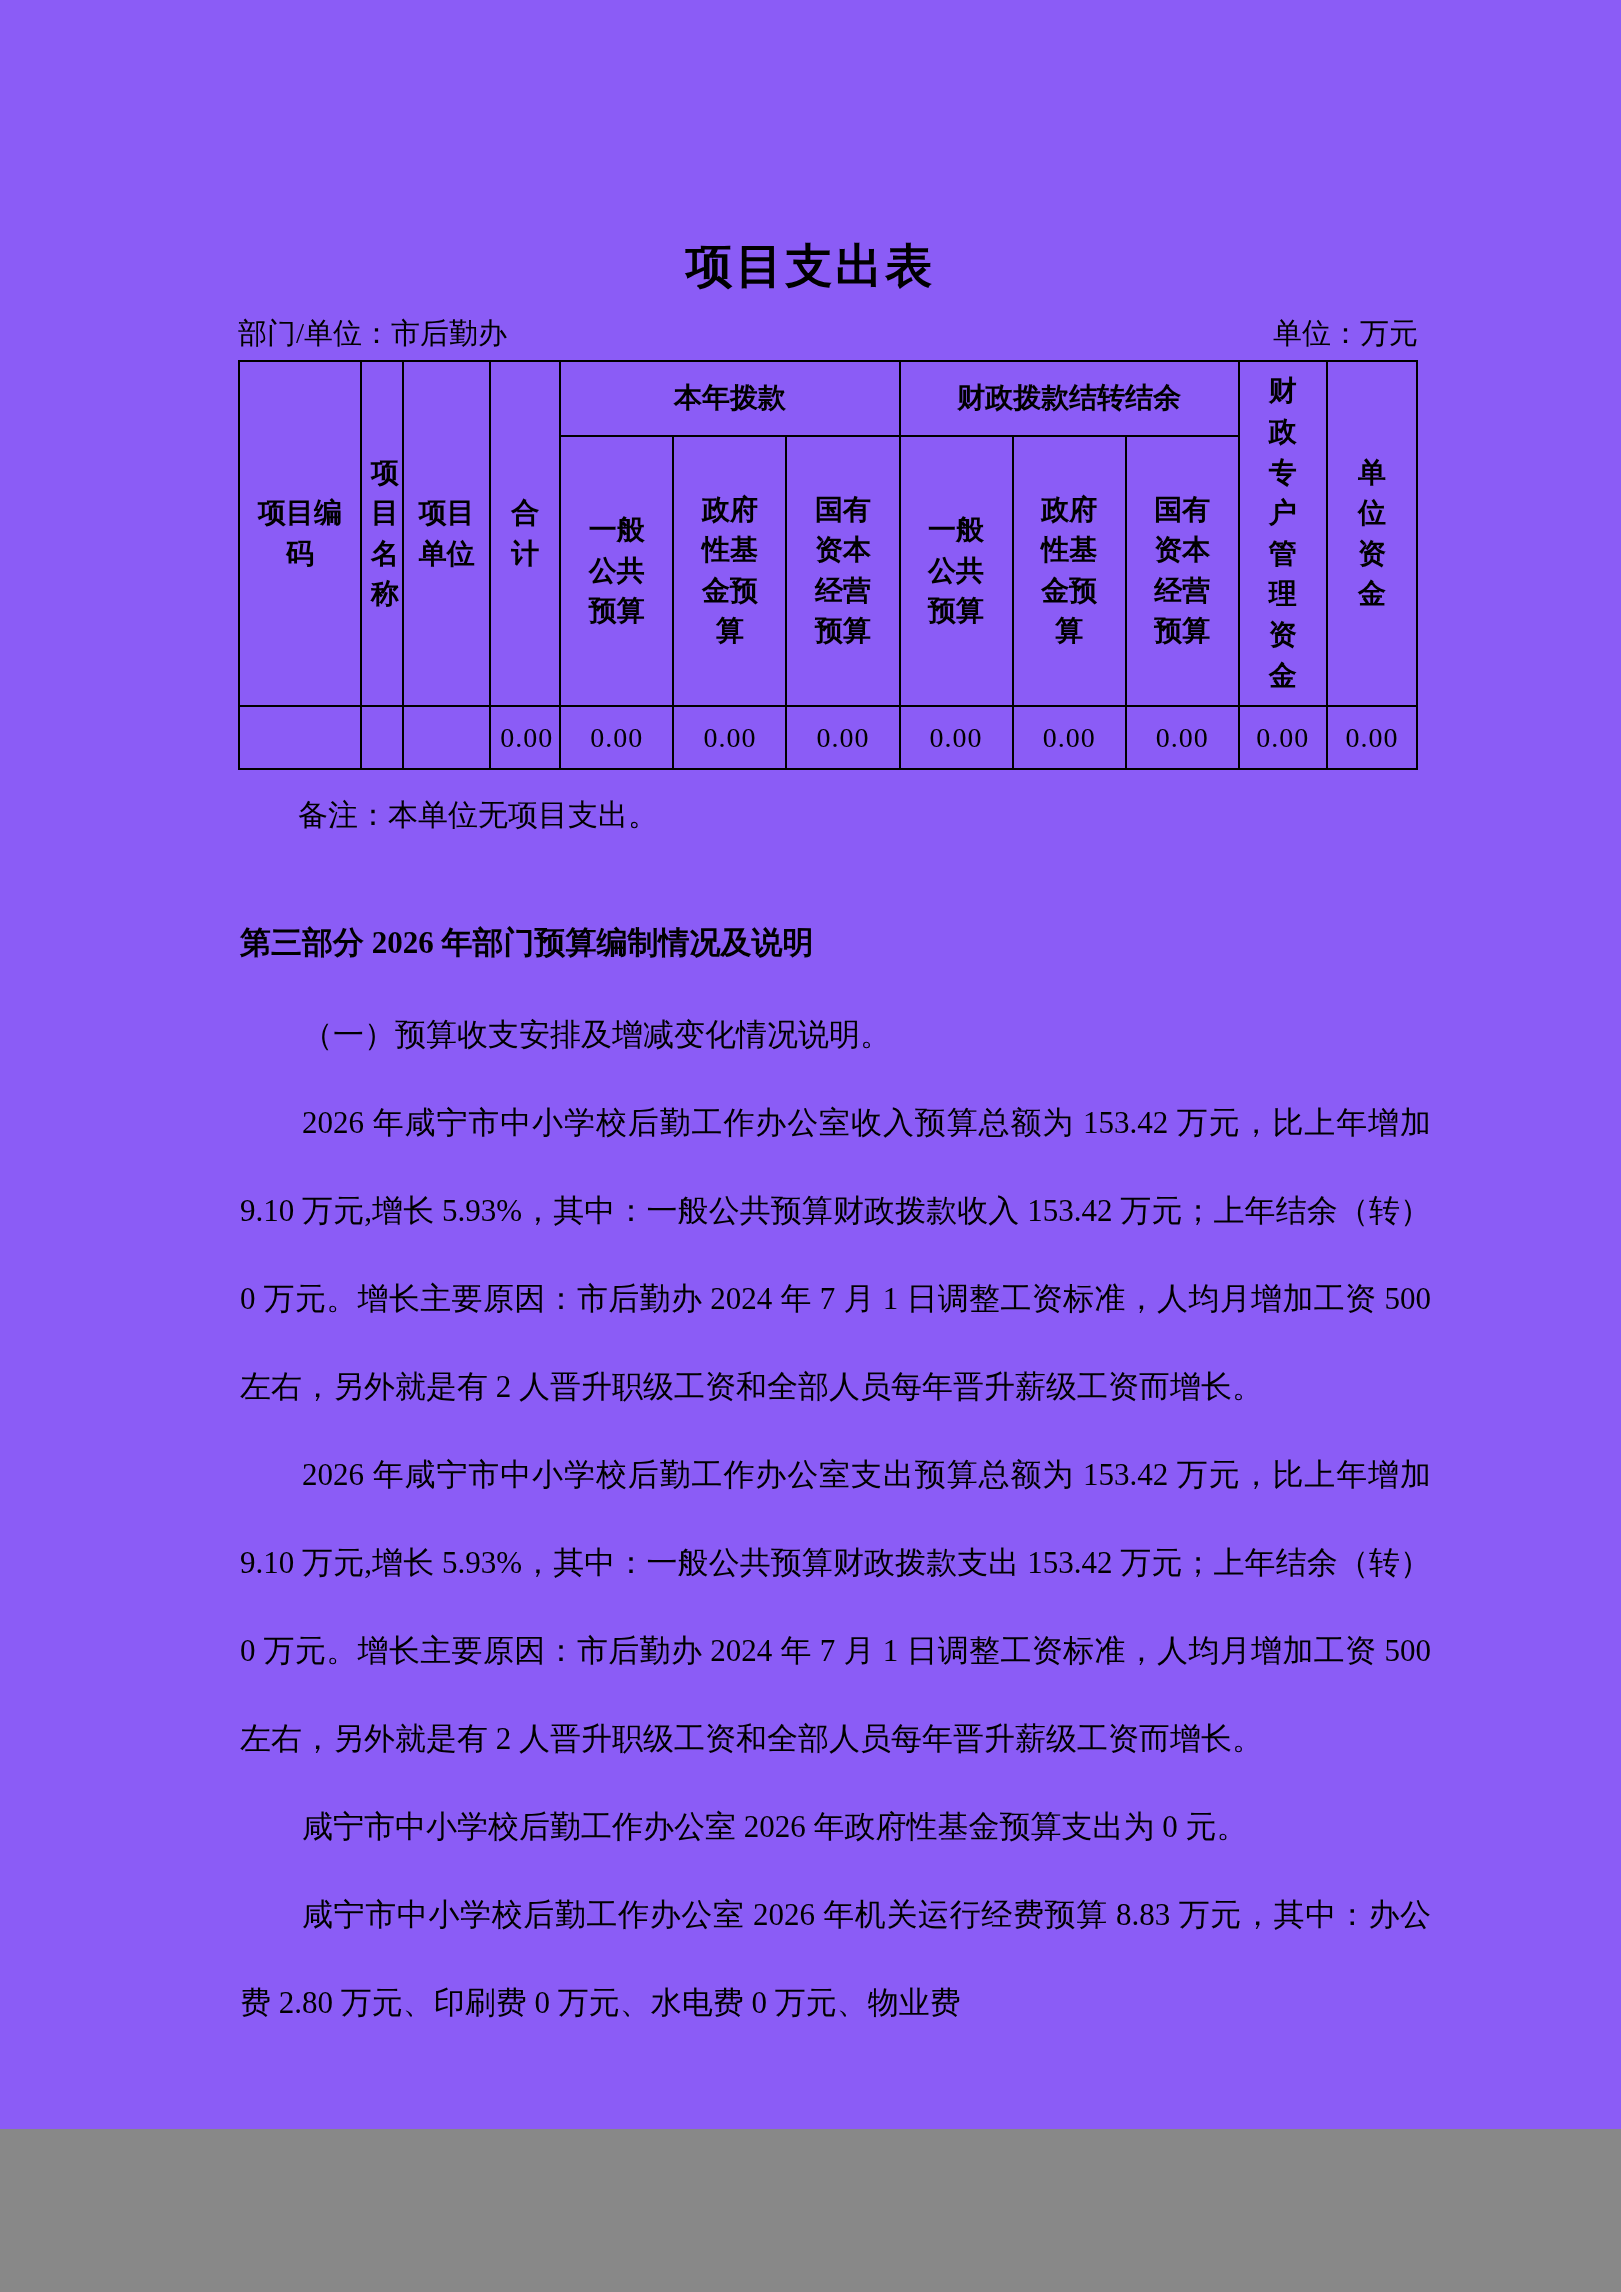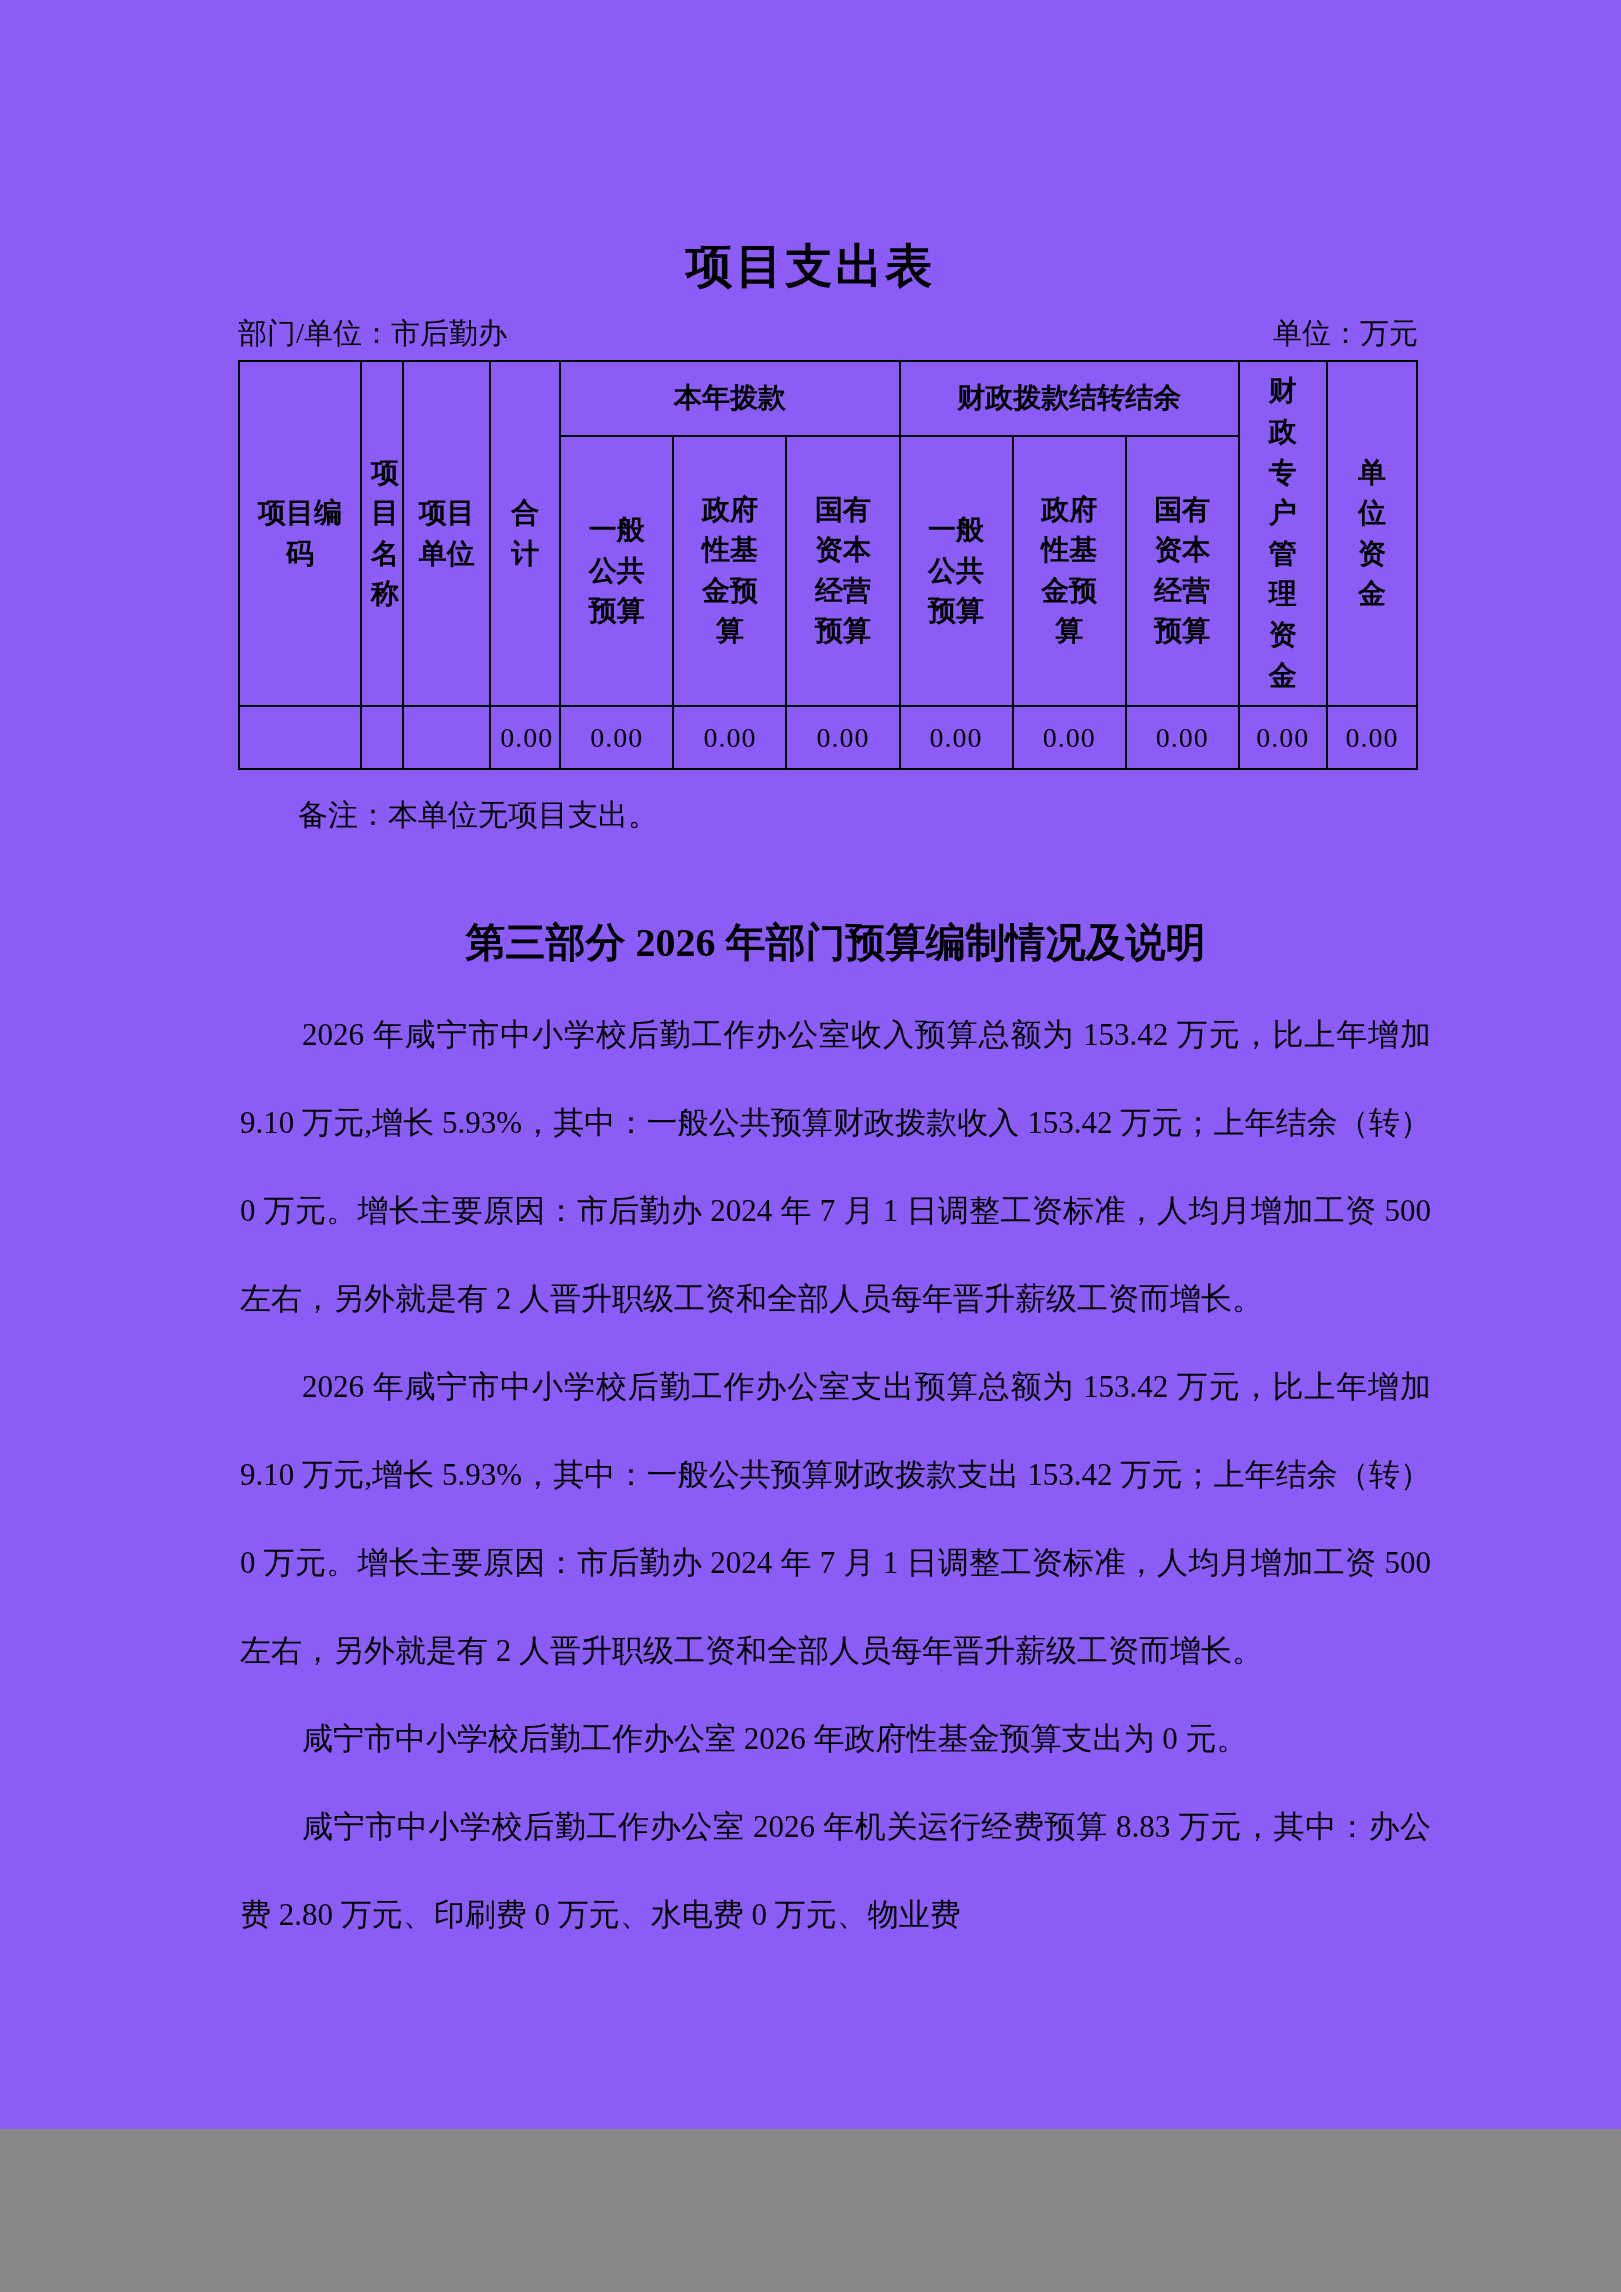--- a/index.html
+++ b/index.html
@@ -53,22 +53,22 @@
   tr.datarow td{font-weight:normal;font-size:28px;letter-spacing:1px;}
   .note{
     margin:21.6px 0 0 238px;
     width:1191px;
     font-size:30px;
     line-height:45px;
     text-indent:2em;
   }
   .section-heading{
     margin:80px 190px 0 240px;
-    text-align:center;
-    font-size:40px;
+    text-align:left;
+    font-size:31px;
     line-height:51px;
     font-weight:bold;
   }
   .body-text{
     margin:23.5px 190px 0 240px;
   }
   .body-text p.para{
     margin:0;
     font-size:31px;
     line-height:88px;
@@ -169,20 +169,21 @@
         <td>0.00</td>
       </tr>
     </tbody>
   </table>
 
   <p class="note">备注：本单位无项目支出。</p>
 
   <h2 class="section-heading">第三部分 2026 年部门预算编制情况及说明</h2>
 
   <div class="body-text">
+      <p class="para">（一）预算收支安排及增减变化情况说明。</p>
       <p class="para">2026 年咸宁市中小学校后勤工作办公室收入预算总额为 153.42 万元，比上年增加 9.10 万元,增长 5.93%，其中：一般公共预算财政拨款收入 153.42 万元；上年结余（转）0 万元。增长主要原因：市后勤办 2024 年 7 月 1 日调整工资标准，人均月增加工资 500 左右，另外就是有 2 人晋升职级工资和全部人员每年晋升薪级工资而增长。</p>
       <p class="para">2026 年咸宁市中小学校后勤工作办公室支出预算总额为 153.42 万元，比上年增加 9.10 万元,增长 5.93%，其中：一般公共预算财政拨款支出 153.42 万元；上年结余（转）0 万元。增长主要原因：市后勤办 2024 年 7 月 1 日调整工资标准，人均月增加工资 500 左右，另外就是有 2 人晋升职级工资和全部人员每年晋升薪级工资而增长。</p>
       <p class="para">咸宁市中小学校后勤工作办公室 2026 年政府性基金预算支出为 0 元。</p>
       <p class="para">咸宁市中小学校后勤工作办公室 2026 年机关运行经费预算 8.83 万元，其中：办公费 2.80 万元、印刷费 0 万元、水电费 0 万元、物业费</p>
     </div>
 
 </div>
 
 
 </body></html>

